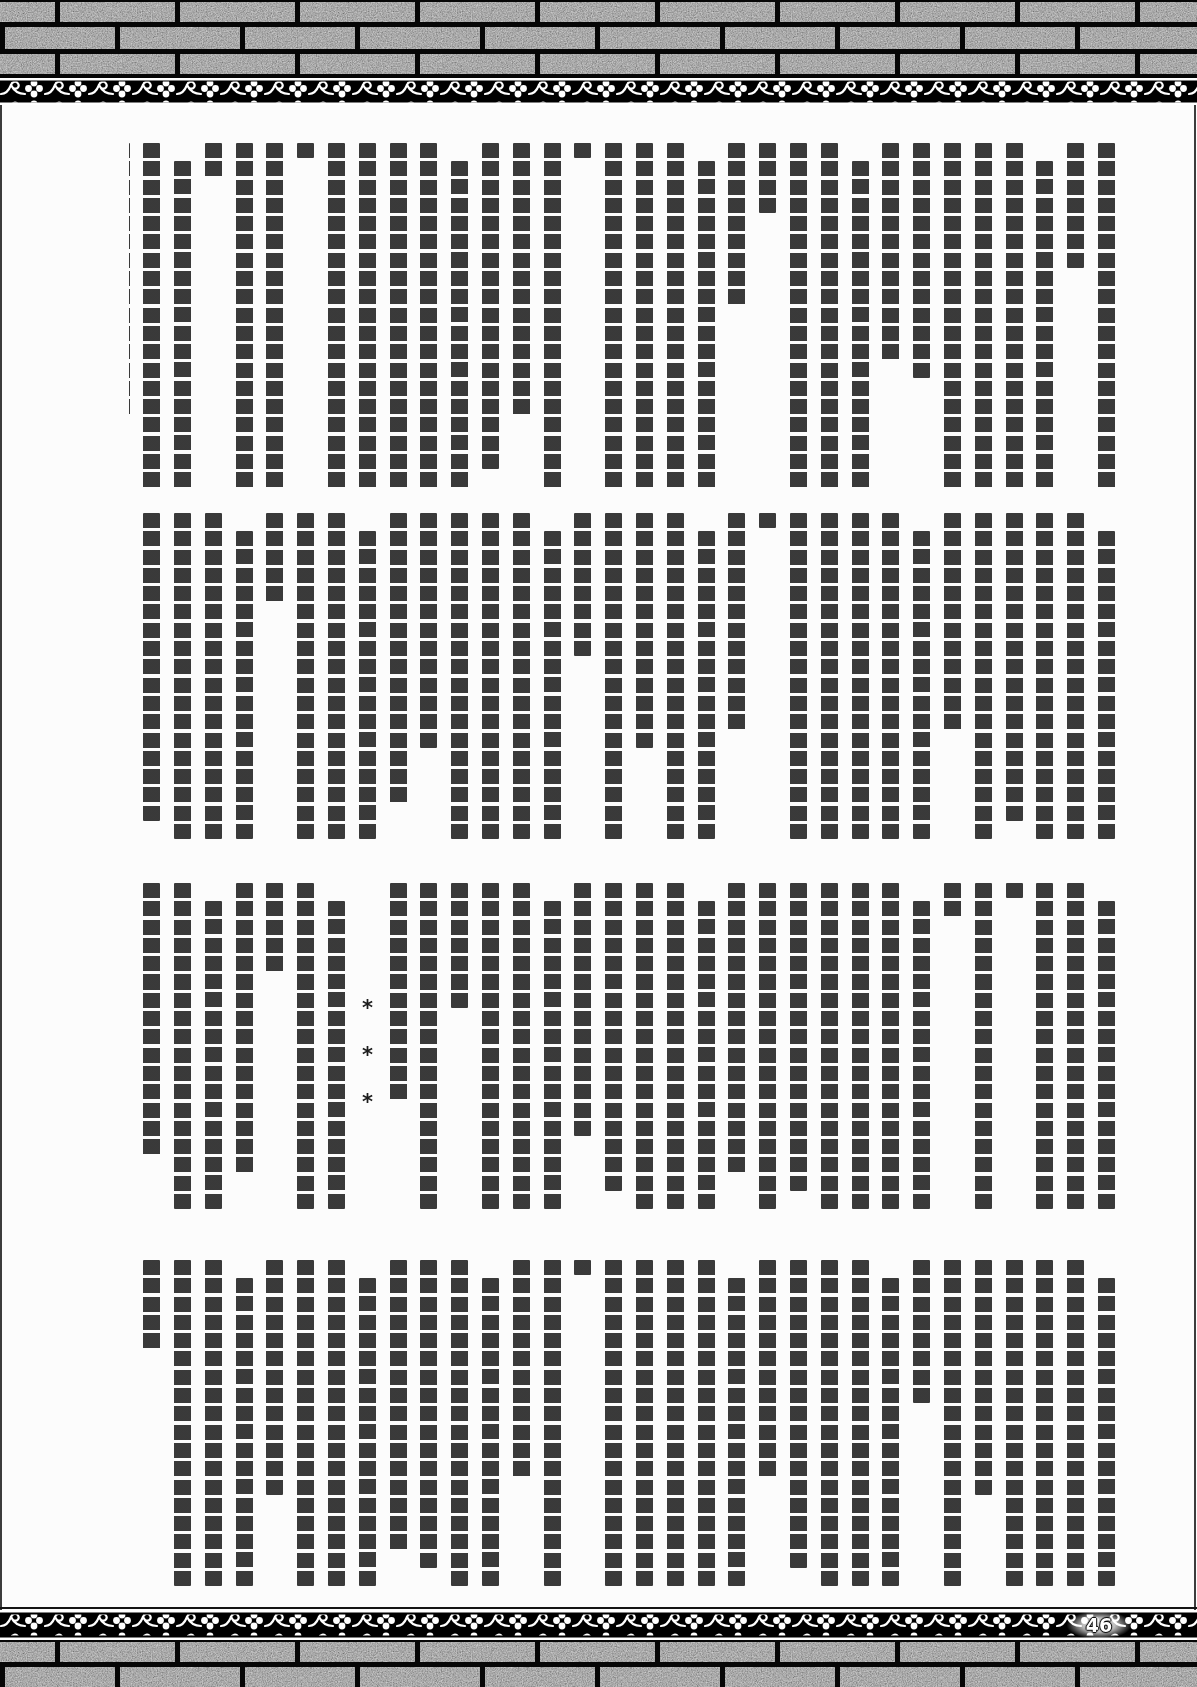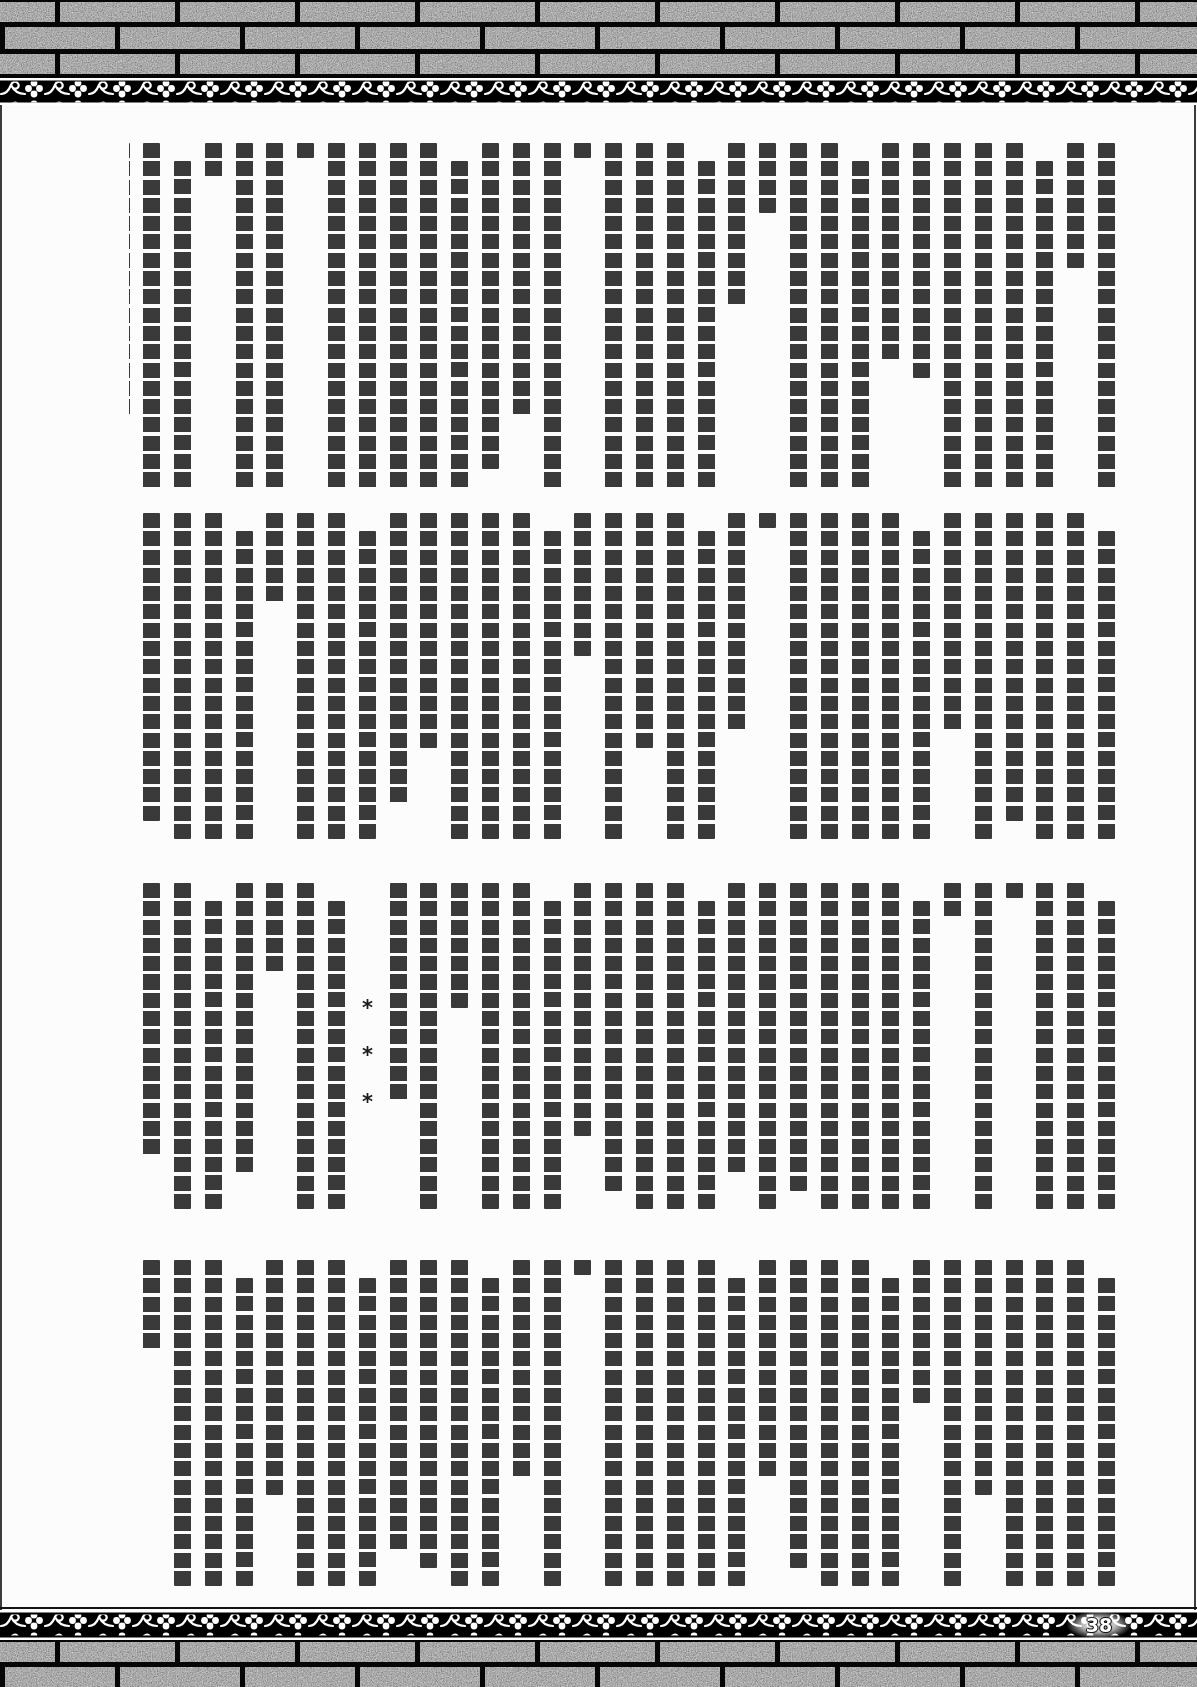--- a/index.html
+++ b/index.html
@@ -264,21 +264,21 @@
 
   <div class="layer orn-bottom">
     <svg width="1197" height="30" viewBox="0 0 1197 30" preserveAspectRatio="none">
       <rect width="1197" height="30" fill="#ffffff"></rect>
       <rect y="2.5" width="1197" height="25" fill="#000000"></rect>
       <rect y="4.5" width="1197" height="21" fill="url(#orn)"></rect>
     </svg>
   </div>
 
   <div class="pagenum-wrap">
-    <span class="pagenum">38</span>
+    <span class="pagenum">46</span>
   </div>
 
   <div class="layer brick-bottom">
     <svg width="1197" height="47" viewBox="0 0 1197 47" preserveAspectRatio="none">
       <rect width="1197" height="47" filter="url(#stone)"></rect>
       <rect width="1197" height="47" fill="url(#mortar)"></rect>
     </svg>
   </div>
 
 </div>

